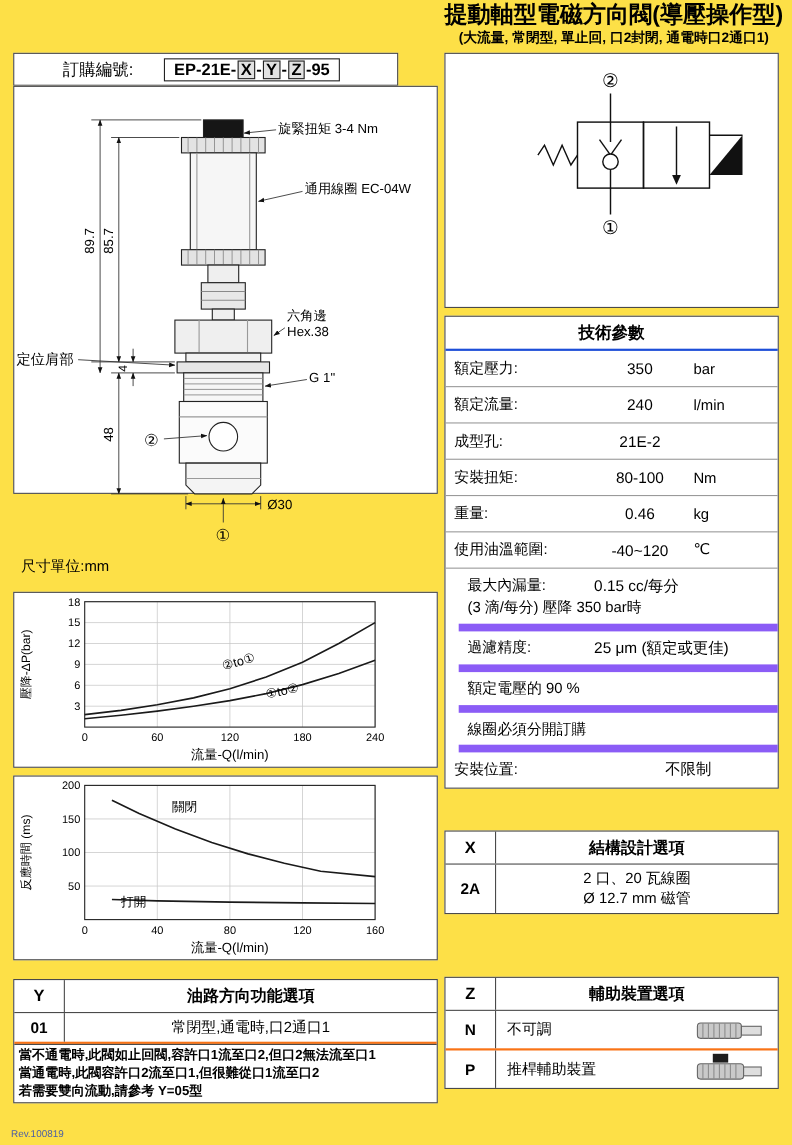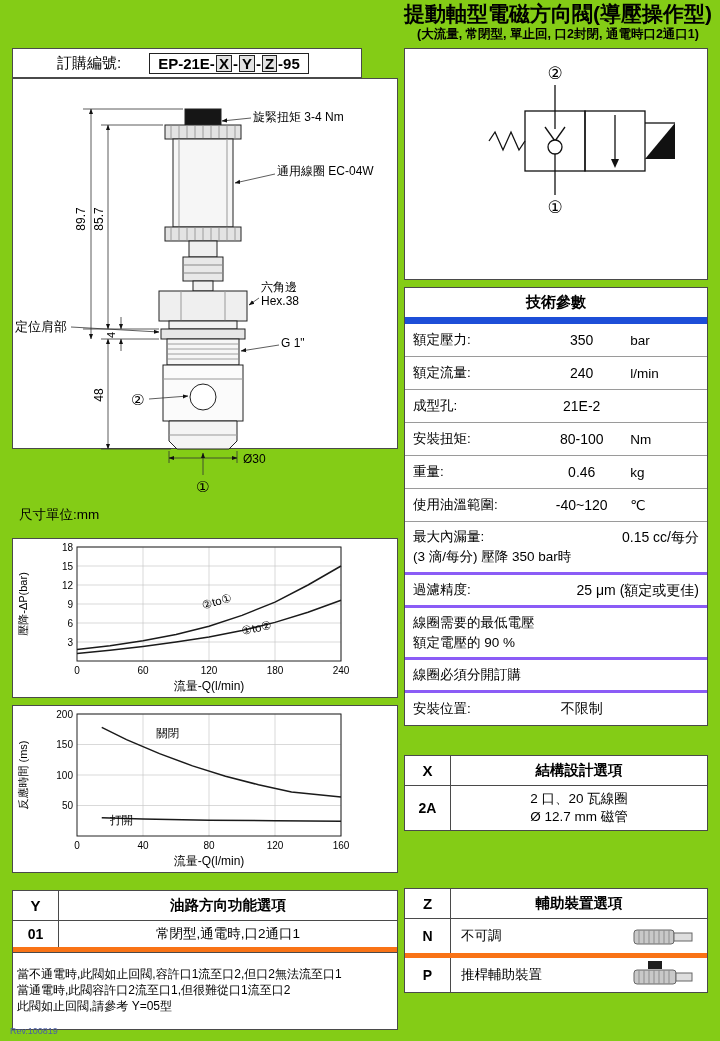--- a/index.html
+++ b/index.html
@@ -1,49 +1,49 @@
 <!DOCTYPE html>
 <html><head>
 <meta charset="utf-8">
 <style>
   html,body{margin:0;padding:0;background:#fff;}
-  .page{position:relative;width:720px;height:1041px;background:#84cc16;color:#000;
+  .page{position:relative;width:720px;height:1041px;background:#fde047;color:#000;
         font-family:"Liberation Sans","DejaVu Sans",sans-serif;overflow:hidden;}
   .panel{position:absolute;border:1px solid #4a4a4a;background:#fff;box-sizing:border-box;}
   
   .hdr{position:absolute;top:2px;right:8px;text-align:right;}
   .hdr .t1{font-size:21px;font-weight:bold;line-height:1.15;}
   .hdr .t2{font-size:12.5px;font-weight:bold;text-align:center;}
   
   .order{display:flex;align-items:center;}
   .order .lbl{margin-left:44px;font-size:15px;}
   .code{margin-left:28px;border:1.5px solid #222;padding:1px 8px;font-size:15px;font-weight:bold;
         display:flex;align-items:center;}
   .opt{border:1.2px solid #222;background:#e2e2e2;padding:0 2px;margin:0 1px;display:inline-block;line-height:15px;}
   
-  .tech-header{font-weight:bold;font-size:15px;text-align:center;padding:5px 0;border-bottom:7px solid #1d4ed8;}
+  .tech-header{font-weight:bold;font-size:15px;text-align:center;padding:5px 0;border-bottom:2px solid #1d4ed8;}
   .trow{display:grid;grid-template-columns:42% 34% 24%;padding:7px 8px;border-bottom:1px solid #9a9a9a;
         font-size:13.5px;align-items:center;}
-  .trow:last-child{border-bottom:none;}
+  .trow:last-child{border-bottom:none;gap:44px;}
   .tv{text-align:center;font-size:14px;}
   .tu{text-align:left;font-size:13.5px;}
-  .trow2{padding:5px 8px;border-bottom:3px solid #8b5cf6;font-size:13.5px;line-height:1.45;}
+  .trow2{padding:5px 8px;border-bottom:7px solid #8b5cf6;font-size:13.5px;line-height:1.45;margin-left:12px;}
   .trow2 .vline{display:grid;grid-template-columns:42% 58%;}
-  .trow2 .vline .tv{text-align:right;}
+  .trow2 .vline .tv{text-align:left;}
   
   .tbl-head{display:flex;border-bottom:1px solid #4a4a4a;}
   .kcell{width:46px;border-right:1px solid #4a4a4a;display:flex;align-items:center;justify-content:center;
          font-weight:bold;font-size:15px;box-sizing:border-box;flex:none;}
   .tcell{flex:1;text-align:center;font-weight:bold;font-size:14.5px;padding:5px 0;font-family:Liberation Serif, serif;}
-  .tbl-row{display:flex;border-bottom:5px solid #f97316;}
+  .tbl-row{display:flex;border-bottom:2px solid #f97316;}
   .tbl-row:last-child{border-bottom:none;}
   .rcontent{flex:1;text-align:center;font-size:13.5px;padding:4px 2px;line-height:1.35;}
   .rcontent-left{flex:1;font-size:13.5px;padding:8px 0 8px 10px;display:flex;align-items:center;}
   .zicon{width:86px;display:flex;align-items:center;justify-content:center;flex:none;}
-  .notes{padding:14px 4px;font-size:12px;line-height:1.32;border-top:1px solid #4a4a4a;}
+  .notes{padding:2px 4px;font-size:12px;line-height:1.32;border-top:1px solid #4a4a4a;font-weight:bold;}
   .footer{position:absolute;left:10px;top:1026px;font-size:9px;color:#4a5fa5;}
   svg text{font-family:"Liberation Sans","DejaVu Sans",sans-serif;}
 </style>
 </head>
 <body>
 
 <div class="page">
 
   <div class="hdr">
     <div class="t1">提動軸型電磁方向閥(導壓操作型)</div>
@@ -229,21 +229,20 @@
       </div>
       <div>(3 滴/每分) 壓降 350 bar時</div>
     </div>
     <div class="trow2">
       <div class="vline">
         <span>過濾精度:</span>
         <span class="tv">25 μm (額定或更佳)</span>
       </div>
     </div>
     <div class="trow2">
-      <div>線圈需要的最低電壓</div>
       <div>額定電壓的 90 %</div>
     </div>
     <div class="trow2">
       <div>線圈必須分開訂購</div>
     </div>
     <div class="trow" style="border-bottom:none;">
       <span>安裝位置:</span>
       <span class="tv">不限制</span>
       <span class="tu"></span>
     </div>
@@ -378,19 +377,19 @@
     </div>
     <div class="tbl-row">
       <div class="kcell" style="font-size:14px;">01</div>
       <div class="rcontent">
         <div>常閉型,通電時,口2通口1</div>
       </div>
     </div>
     <div class="notes">
       <div>當不通電時,此閥如止回閥,容許口1流至口2,但口2無法流至口1</div>
       <div>當通電時,此閥容許口2流至口1,但很難從口1流至口2</div>
-      <div>此閥如止回閥,請參考 Y=05型</div>
+      <div>若需要雙向流動,請參考 Y=05型</div>
     </div>
   </div>
 
   <div class="footer">Rev.100819</div>
 
 </div>
 
 </body></html>

